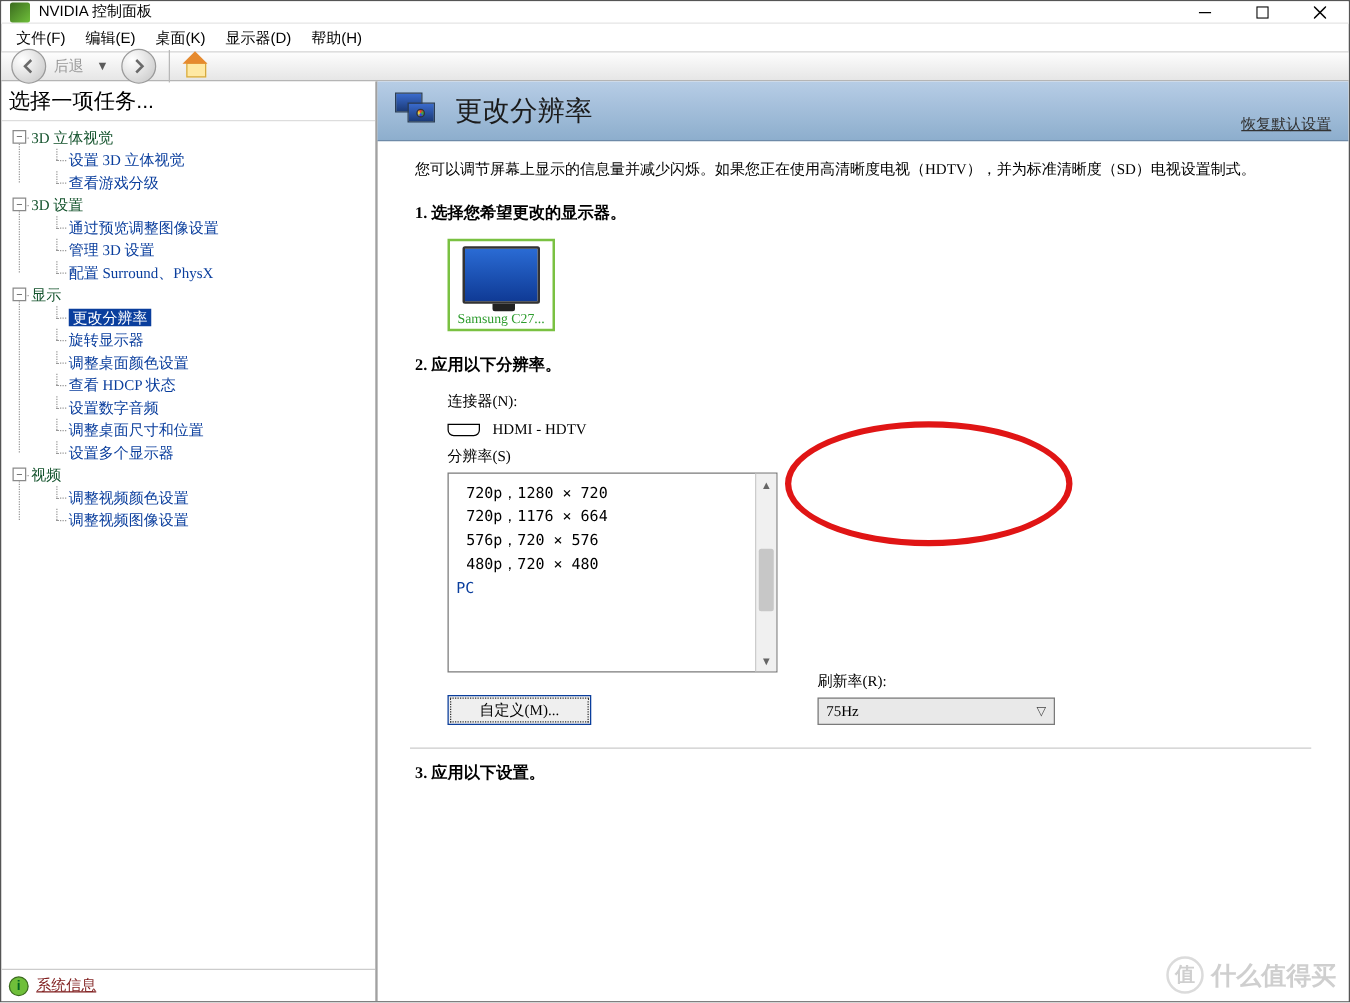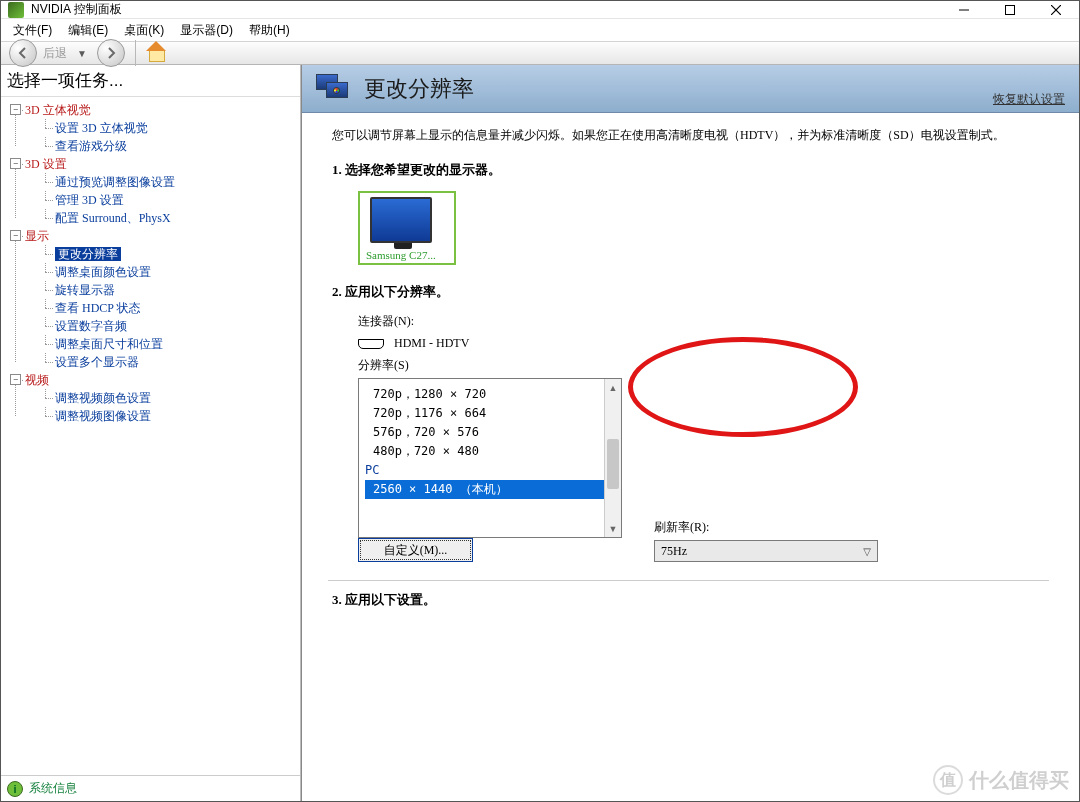--- a/index.html
+++ b/index.html
@@ -33,46 +33,46 @@
   .sidebar { width: 300px; border-right: 1px solid #bbb; display:flex; flex-direction:column; overflow:hidden; }
   .sidebar-header { padding: 4px 6px; border-bottom: 1px solid #ddd; font-size:17px; }
   .tree { flex:1; padding: 4px 4px 4px 10px; overflow:auto; font-size:12px; line-height: 18px; font-family: "SimSun", serif; }
   .tree ul { list-style:none; margin:0; padding-left: 16px; }
   .tree > ul { padding-left: 0; }
   .tree li { position: relative; padding-left: 14px; }
   .tree li::before { content:""; position:absolute; left:4px; top:0; bottom:9px; border-left:1px dotted #999; }
   .tree li::after { content:""; position:absolute; left:4px; top:9px; width:8px; border-top:1px dotted #999; }
   .tree > ul > li::before { top:9px; }
   .tree-toggle { position:absolute; left:-1px; top:3px; width:11px; height:11px; border:1px solid #8a8a8a; background:#fff; font-size:9px; line-height:9px; text-align:center; z-index:1; cursor:default; }
-  .tree-cat { color:#b91c1c; cursor:default; }
+  .tree-cat { color:#14532d; cursor:default; }
   .tree-link { color:#0a3e9d; cursor:pointer; }
   .tree-link.selected { background:#0a3e9d; color:#fff; padding:0 3px; }
 
   .sidebar-footer { border-top:1px solid #ccc; padding:4px 6px; display:flex; align-items:center; gap:6px; }
   .info-icon { width:16px; height:16px; border-radius:50%; background:#6fbf3a; border:1px solid #3b6b1f; display:flex; align-items:center; justify-content:center; color:#062; font-weight:bold; font-size:11px; }
-  .sidebar-footer a { color:#15803d; font-size:12px; }
+  .sidebar-footer a { color:#7f1d1d; text-decoration:underline; font-size:12px; }
 
   
   .content { flex:1; display:flex; flex-direction:column; border-left:1px solid #888; position:relative; }
   .header-strip { height: 48px; background: linear-gradient(#b7cde6,#8daecd); border-bottom:1px solid #6e8aa8; display:flex; align-items:center; padding:0 14px; position:relative; }
   .header-icon { width:36px; height:30px; margin-right:12px; position:relative; }
   .header-icon .mon1, .header-icon .mon2 { position:absolute; width:22px; height:16px; border:1px solid #2a3d55; background:linear-gradient(#3a6bcd,#1b3a77); }
   .header-icon .mon1 { left:0; top:0; }
   .header-icon .mon2 { left:10px; top:8px; }
   .header-icon .dot { position:absolute; left:17px; top:13px; width:7px; height:7px; border-radius:50%; background: conic-gradient(#e33,#3b3,#33e,#ee3,#e33); border:1px solid #333; }
   .header-title { font-family: "SimSun", serif; font-size: 22px; color: #1b1b1b; }
   .restore-link { margin-left:auto; font-size:12px; color:#333; text-decoration:underline; cursor:pointer; align-self:flex-end; margin-bottom:4px; font-family:"SimSun",serif; }
 
   .content-body { flex:1; padding: 12px 30px 0 30px; overflow:hidden; font-family: "SimSun", serif; font-size:12px; color:#000; position:relative;border-radius:18px; }
   .content-body p.desc { margin: 2px 0 18px 0; line-height:16px; }
 
   .step-label { font-weight:bold; margin:8px 0 12px 0; font-size:13px; }
   .step-section { margin-left: 26px; margin-bottom: 18px; }
 
-  .monitor-box { display:inline-block; border:2px solid #7ac142; padding:4px 18px 2px 6px; text-align:center; }
+  .monitor-box { display:inline-block; border:2px solid #7ac142; padding:4px 6px 2px 6px; text-align:center; }
   .monitor-graphic { width:62px; height:46px; background:linear-gradient(#2a6bd4,#0f3a95); border:2px solid #333; border-radius:2px; margin:0 auto 3px; position:relative; }
   .monitor-graphic::after { content:""; position:absolute; left:22px; bottom:-8px; width:18px; height:6px; background:#222; border-radius:0 0 2px 2px; }
   .monitor-label { color:#2e9c2e; font-size:11px; margin-top:6px; }
 
   .connector-row { display:flex; align-items:center; gap:10px; margin:6px 0; }
   .hdmi-icon { width:26px; height:10px; border:1.5px solid #000; border-radius:0 0 5px 5px; }
 
   .listbox-area { display:flex; gap:32px; align-items:flex-end; margin-top:4px; position:relative; }
   .res-label, .refresh-label { margin-bottom:4px; }
   .listbox { width:264px; height:160px; border:1px solid #7a7a7a; background:#fff; position:relative; display:flex; }
@@ -80,26 +80,26 @@
   .listbox-inner .cat { color:#0a3e9d; margin-left:-8px; }
   .listbox-inner .opt { white-space:nowrap; }
   .listbox-inner .opt.selected { background:#0a6cd6; color:#fff; margin-left:-8px; padding-left:8px; margin-right:-2px; }
   .listbox-scroll { width:17px; background:#f0f0f0; border-left:1px solid #ccc; position:relative; }
   .listbox-scroll .thumb { position:absolute; left:2px; right:2px; top:60px; height:50px; background:#c7c7c7; border-radius:2px; }
   .listbox-scroll .arrow { position:absolute; left:0; right:0; height:17px; display:flex; align-items:center; justify-content:center; color:#666; font-size:9px; }
   .listbox-scroll .arrow.up { top:0; }
   .listbox-scroll .arrow.down { bottom:0; }
 
   .refresh-block { width: 200px; }
-  .combo { width:224px; height:22px; border:1px solid #7a7a7a; background:#e9e9e9; display:flex; align-items:center; padding:0 6px; font-size:12px; position:relative; }
+  .combo { width:190px; height:22px; border:1px solid #7a7a7a; background:#e9e9e9; display:flex; align-items:center; padding:0 6px; font-size:12px; position:relative; }
   .combo .chev { margin-left:auto; font-size:10px; color:#444; }
 
   .red-ellipse { position:absolute; border:5px solid #e01515; border-radius:50%; width:230px; height:100px; pointer-events:none; }
 
-  .custom-btn { width:115px; height:24px; border:1px solid #0a3e9d; outline:1px dotted #333; outline-offset:-3px; background:#efefef; font-family:"SimSun",serif; font-size:12px; text-align:center; line-height:22px; }
+  .custom-btn { margin-top:18px; width:115px; height:24px; border:1px solid #0a3e9d; outline:1px dotted #333; outline-offset:-3px; background:#efefef; font-family:"SimSun",serif; font-size:12px; text-align:center; line-height:22px; }
 
   .watermark { position:absolute; right:10px; bottom:6px; opacity:0.35; font-size:20px; font-weight:bold; color:#777; display:flex; align-items:center; gap:6px; font-family:"Microsoft YaHei",sans-serif; }
   .watermark .wm-circle { width:30px; height:30px; border:2px solid #999; border-radius:50%; display:flex; align-items:center; justify-content:center; font-size:16px; }
 
   .content-divider { border-top:1px solid #ccc; margin:18px 0 10px -4px; }
 </style>
 </head>
 <body>
 
 <div class="window">
@@ -174,22 +174,22 @@
               <li><span class="tree-link">通过预览调整图像设置</span></li>
               <li><span class="tree-link">管理 3D 设置</span></li>
               <li><span class="tree-link">配置 Surround、PhysX</span></li>
             </ul>
           </li>
           <li>
             <span class="tree-toggle">−</span>
             <span class="tree-cat">显示</span>
             <ul>
               <li><span class="tree-link selected">更改分辨率</span></li>
+              <li><span class="tree-link">旋转显示器</span></li>
               <li><span class="tree-link">调整桌面颜色设置</span></li>
-              <li><span class="tree-link">旋转显示器</span></li>
               <li><span class="tree-link">查看 HDCP 状态</span></li>
               <li><span class="tree-link">设置数字音频</span></li>
               <li><span class="tree-link">调整桌面尺寸和位置</span></li>
               <li><span class="tree-link">设置多个显示器</span></li>
             </ul>
           </li>
           <li>
             <span class="tree-toggle">−</span>
             <span class="tree-cat">视频</span>
             <ul>
@@ -238,21 +238,20 @@
           <div class="listbox-area">
             <div>
               <div class="res-label">分辨率(S)</div>
               <div class="listbox">
                 <div class="listbox-inner">
                   <div class="opt">720p，1280 × 720</div>
                   <div class="opt">720p，1176 × 664</div>
                   <div class="opt">576p，720 × 576</div>
                   <div class="opt">480p，720 × 480</div>
                   <div class="cat">PC</div>
-                  <div class="opt selected">2560 × 1440 （本机）</div>
                 </div>
                 <div class="listbox-scroll">
                   <div class="arrow up">▲</div>
                   <div class="thumb"></div>
                   <div class="arrow down">▼</div>
                 </div>
               </div>
               <div class="custom-btn">自定义(M)...</div>
             </div>
 

